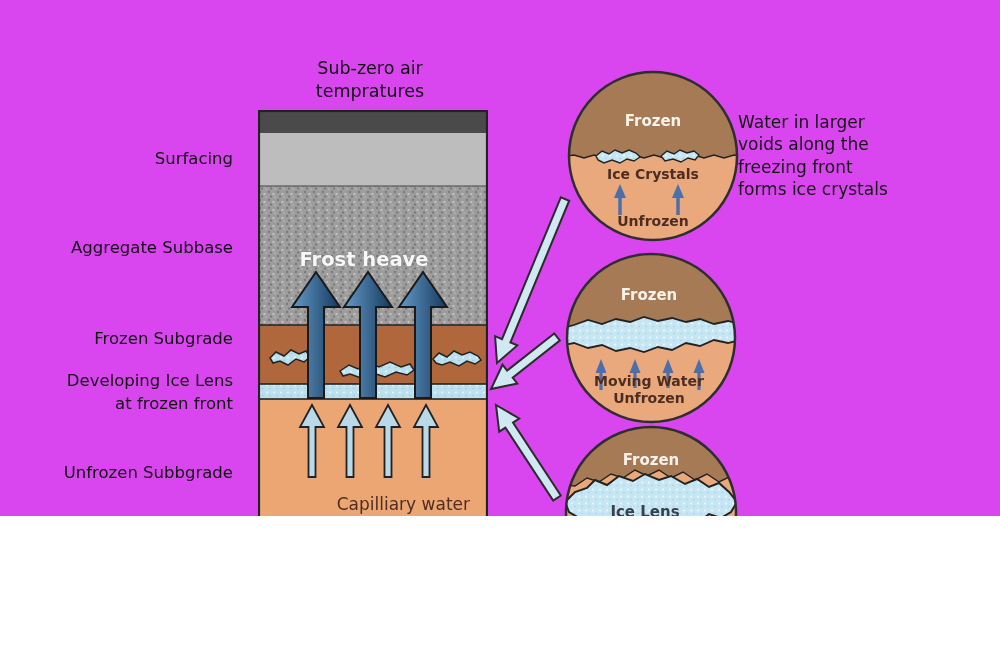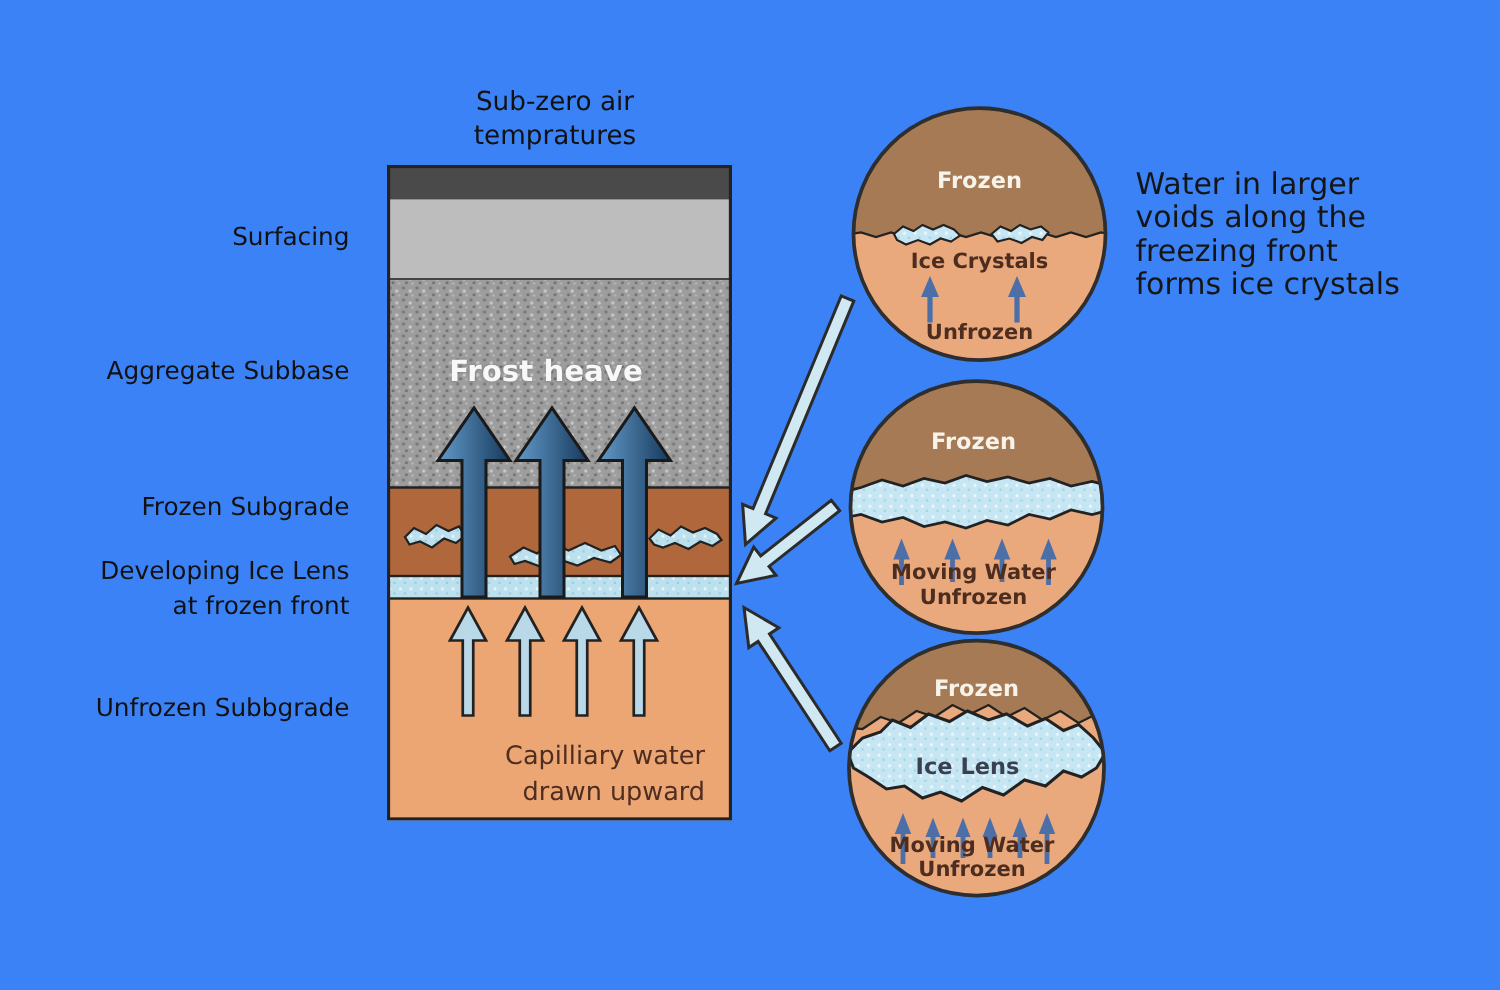--- a/index.html
+++ b/index.html
@@ -1,45 +1,45 @@
 <!DOCTYPE html>
 <html><head>
 <meta charset="utf-8">
 <style>
   html,body { margin:0; padding:0; background:#ffffff; }
   .stage {
-    position:relative; width:1000px; height:660px; background:#3b82f6;
+    position:relative; width:1000px; height:516px; background:#d946ef;
     font-family:"DejaVu Sans", "Liberation Sans", sans-serif; overflow:hidden;
   }
   .abs { position:absolute; }
   .pre { white-space:pre-line; }
   .air-label {
     left:280px; top:57px; width:180px; text-align:center;
     font-size:17.5px; line-height:23px; color:#111;
   }
   .left-label {
     right:767px; width:260px; text-align:right; transform:translateY(-50%);
     font-size:16.5px; line-height:23px; color:#111;
   }
   #ll-surfacing { top:158px; }
   #ll-aggregate { top:247px; }
   #ll-frozen    { top:338px; }
   #ll-icelens   { top:392px; }
   #ll-unfrozen  { top:472px; }
   .frost-heave-label {
-    left:264px; top:236px; width:200px; text-align:center;
+    left:264px; top:248px; width:200px; text-align:center;
     font-size:19.5px; font-weight:bold; color:#f8f8f8; z-index:3;
     text-shadow:0 0 2px rgba(60,60,60,.4);
   }
   .capillary-label {
     left:270px; top:493px; width:200px; text-align:right;
     font-size:17px; line-height:23.5px; color:#4f2d20; z-index:3;
   }
   .note {
-    left:757px; width:235px; font-size:20px; line-height:22.3px; color:#151515;
+    left:738px; width:235px; font-size:17px; line-height:22.3px; color:#151515;
   }
   #note-1 { top:111px; }
   #note-2 { top:267px; }
   #note-3 { top:427px; }
   svg { display:block; }
   svg text { font-family:"DejaVu Sans", "Liberation Sans", sans-serif; }
   .c-frozen { fill:#f7f3ea; font-weight:bold; font-size:15px; }
   .c-small  { fill:#4d2d1f; font-weight:bold; font-size:14px; }
   .c-icelens{ fill:#39404f; font-weight:bold; font-size:15px; }
   .column-svg { left:258px; top:110px; z-index:1; }

